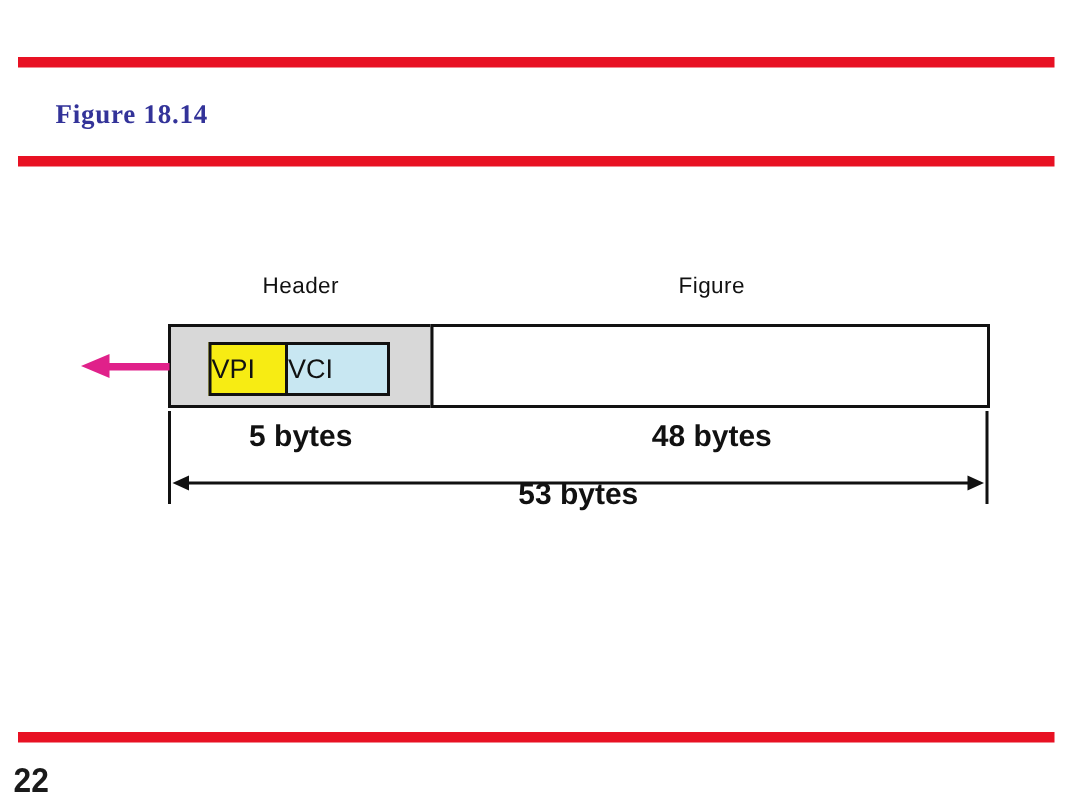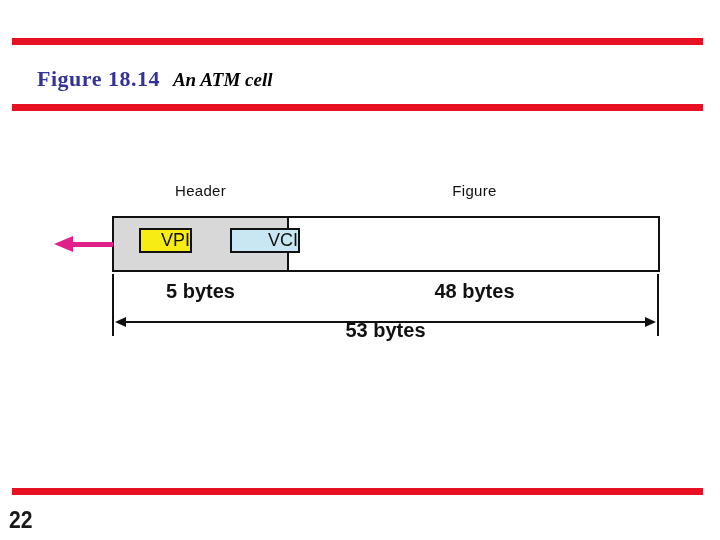--- a/index.html
+++ b/index.html
@@ -20,44 +20,44 @@
   .rule{left:12px;width:691px;height:7px;background:var(--accent-red);}
   .rule.top{top:38px;}
   .rule.under-title{top:104px;}
   .rule.bottom{top:488px;}
 
   .title-row{
     left:37px;top:66px;display:flex;align-items:baseline;gap:13px;
   }
   .fig-num{
     font-family:"Liberation Serif",serif;font-weight:bold;
-    font-size:22px;color:var(--title-blue);letter-spacing:.5px;
+    font-size:18px;color:var(--title-blue);letter-spacing:.5px;
   }
   .fig-caption{
     font-family:"Liberation Serif",serif;font-weight:bold;font-style:italic;
     font-size:19px;color:#000000;
   }
 
   .diagram-label{
     font-size:15px;color:var(--ink);text-align:center;letter-spacing:.3px;
   }
   .lbl-header{left:112px;top:182px;width:177px;}
   .lbl-payload{left:289px;top:182px;width:371px;}
 
   .cellbox{box-sizing:border-box;border:2px solid var(--ink);top:216px;height:56px;}
   .header-box{left:112px;width:177px;background:var(--header-gray);}
   .payload-box{left:287px;width:373px;background:#ffffff;}
 
   .fieldbox{
-    box-sizing:border-box;border:2px solid var(--ink);top:228px;height:25px;
-    display:flex;align-items:center;justify-content:flex-end;
+    box-sizing:border-box;border:2px solid var(--ink);top:228px;height:36px;
+    display:flex;align-items:center;justify-content:flex-start;
     font-size:18px;color:var(--ink);
   }
   .vpi-box{left:139px;width:53px;background:var(--vpi-yellow);}
-  .vci-box{left:190px;width:70px;background:var(--vci-blue);margin-left:40px;}
+  .vci-box{left:190px;width:70px;background:var(--vci-blue);}
 
   .flow-arrow-line{left:71px;top:242px;width:42px;height:5px;background:var(--arrow-magenta);}
   .flow-arrow-head{
     left:54px;top:236px;width:0;height:0;
     border-top:8px solid transparent;border-bottom:8px solid transparent;
     border-right:19px solid var(--arrow-magenta);
   }
 
   .tick{top:274px;width:2px;height:62px;background:var(--ink);}
   .tick.left{left:112px;}
@@ -81,21 +81,20 @@
 </style>
 </head>
 <body>
 
 <div class="abs rule top"></div>
 <div class="abs rule under-title"></div>
 <div class="abs rule bottom"></div>
 
 <div class="abs title-row">
   <span class="fig-num">Figure 18.14</span>
-  <span class="fig-caption">An ATM cell</span>
 </div>
 
 <div class="abs diagram-label lbl-header">Header</div>
 <div class="abs diagram-label lbl-payload">Figure</div>
 
 <div class="abs cellbox header-box"></div>
 <div class="abs cellbox payload-box"></div>
 
 <div class="abs fieldbox vpi-box">
   <span>VPI</span>

